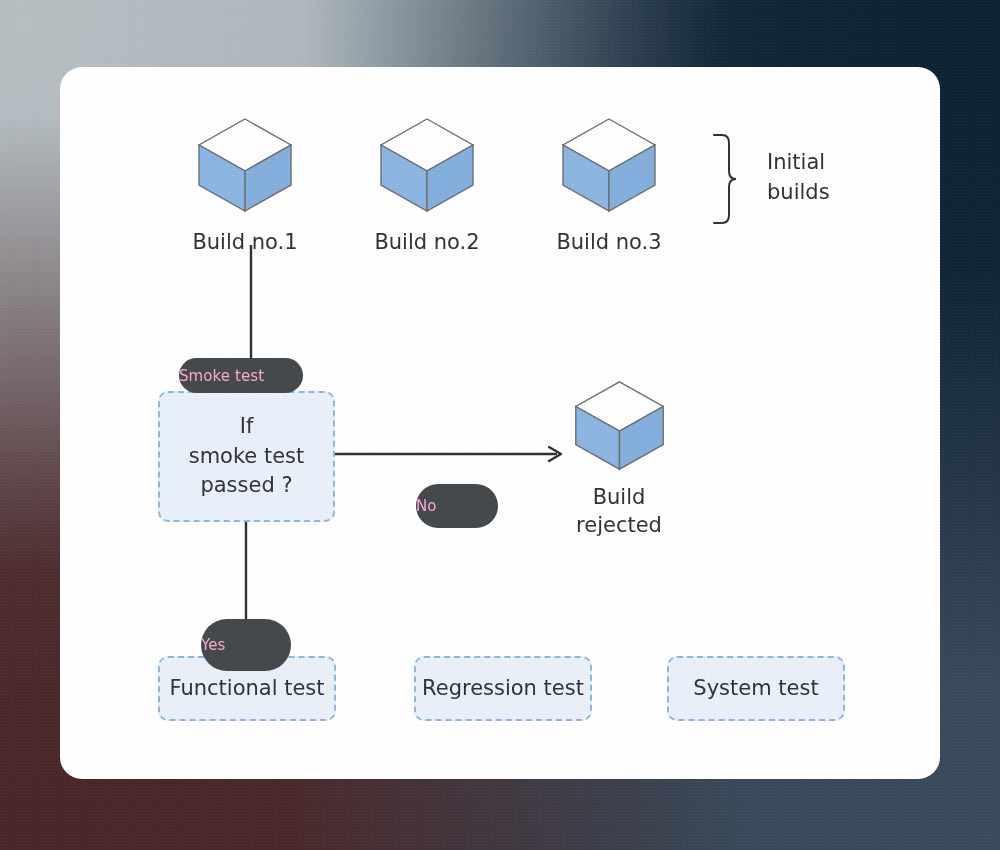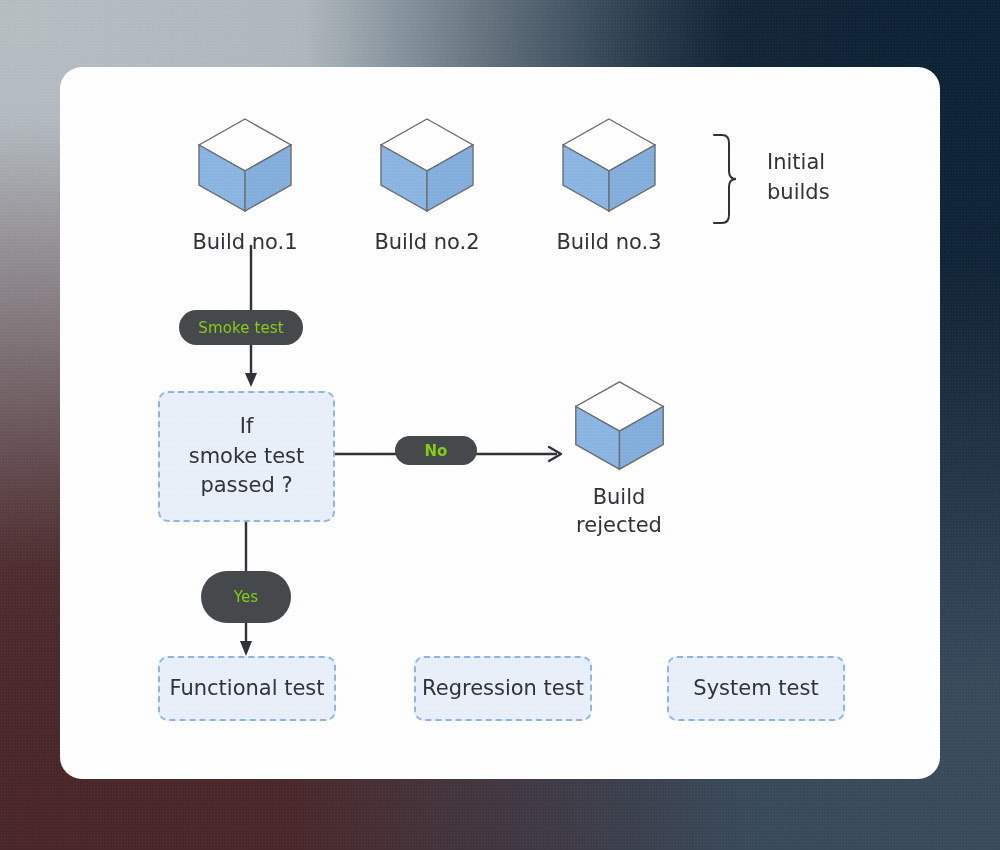--- a/index.html
+++ b/index.html
@@ -96,28 +96,28 @@
     color: #2f3337;
     font-size: 21px;
     line-height: 1.42;
     white-space: pre-line;
   }
 
   
   .pill {
     position: absolute;
     background: #46494c;
-    color: #84cc16;
+    color: #f9a8d4;
     border-radius: 999px;
     display: flex;
     align-items: center;
-    justify-content: center;
     font-size: 15px;
     letter-spacing: 0.1px;
     z-index: 5;
+    margin-top: 48px;
   }
 
   
   .connector {
     position: absolute;
     z-index: 1;
   }
   .connector svg { display: block; overflow: visible; }
 </style>
 </head>
@@ -180,21 +180,21 @@
 passed ?</span>
       </div>
 
       <div class="connector" style="left:275px; top:379px;">
         <svg width="236" height="16" viewBox="0 0 236 16" aria-hidden="true">
           <line x1="0" y1="8" x2="222" y2="8" stroke="#2f3337" stroke-width="2.4"></line>
           <polyline points="214,1 226,8 214,15" fill="none" stroke="#2f3337" stroke-width="2.4" stroke-linecap="round" stroke-linejoin="round"></polyline>
         </svg>
       </div>
 
-      <div class="pill" style="left:335px; top:369px; width:82px; height:29px;font-weight:bold;">
+      <div class="pill" style="left:356px; top:369px; width:82px; height:44px;">
         <span>No</span>
       </div>
 
       <div class="node cube" style="left:512px; top:311px;">
         <svg width="95" height="95" viewBox="0 0 100 100" aria-hidden="true">
           <polygon points="50,4 96,30 50,56 4,30" fill="#ffffff" stroke="#6b6f73" stroke-width="1.5"></polygon>
           <polygon points="4,30 50,56 50,96 4,70" fill="#8cb6e2" stroke="#6b6f73" stroke-width="1.5"></polygon>
           <polygon points="96,30 96,70 50,96 50,56" fill="#84afdd" stroke="#6b6f73" stroke-width="1.5"></polygon>
         </svg>
       </div>

